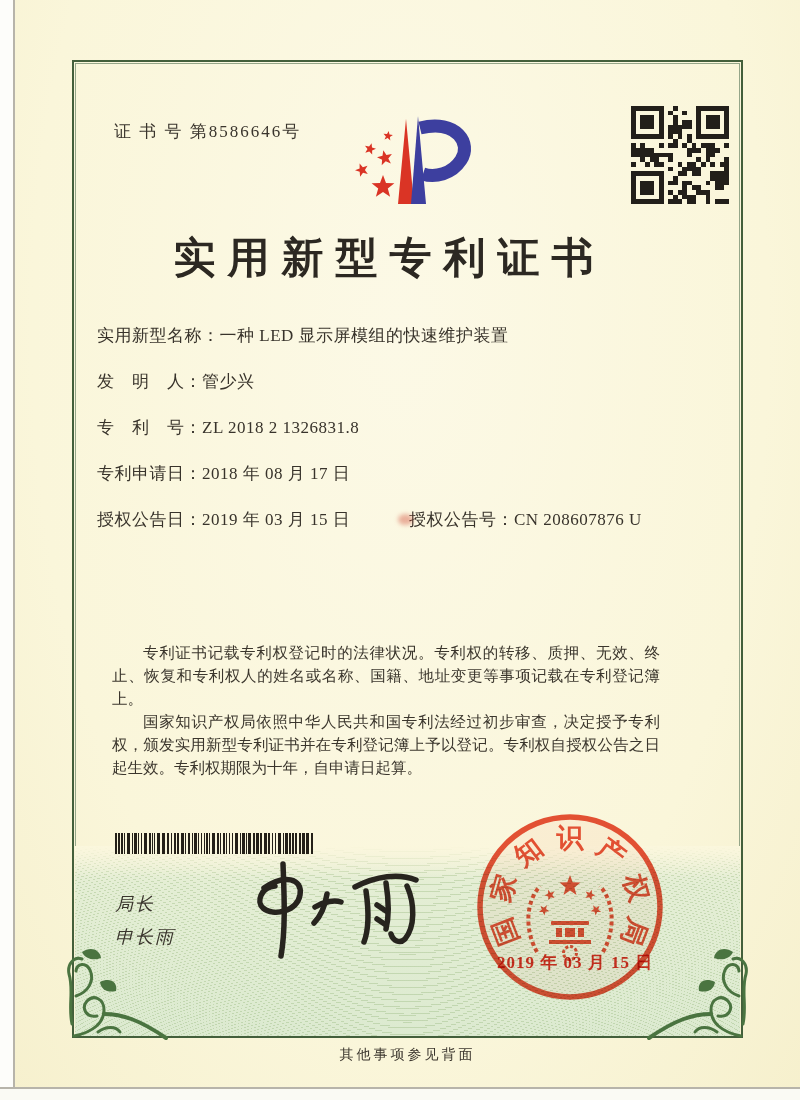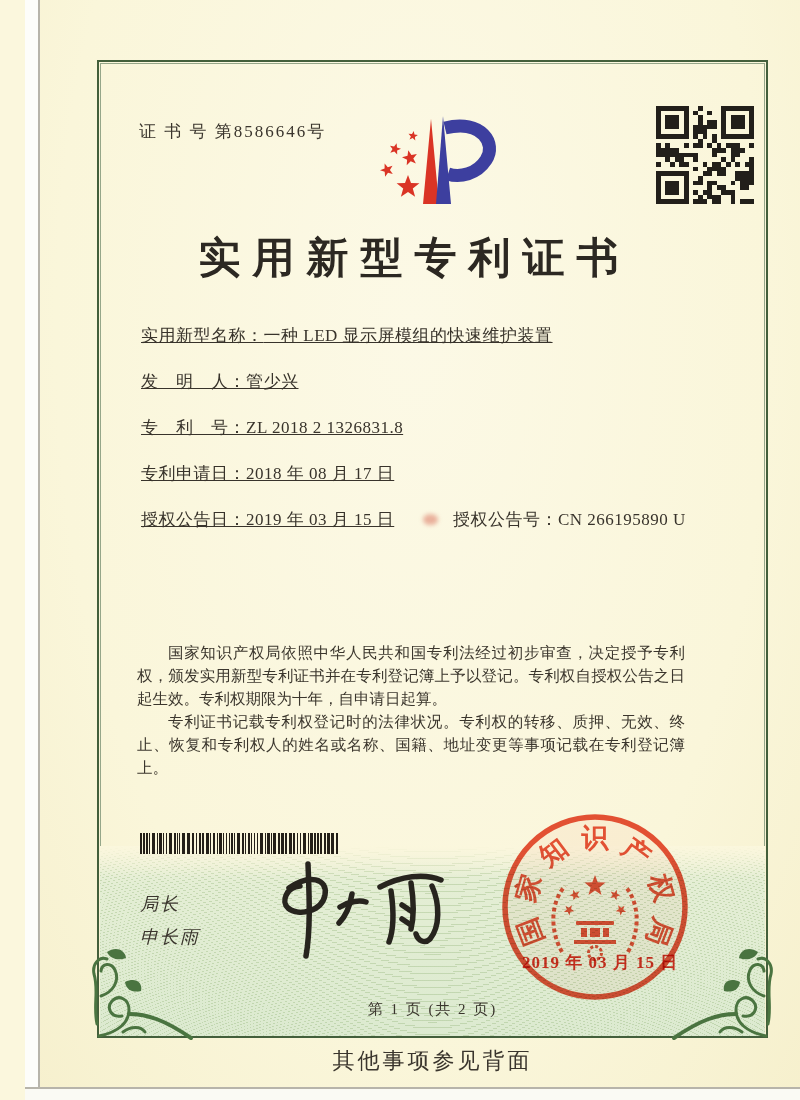--- a/index.html
+++ b/index.html
@@ -1,20 +1,20 @@
 <!DOCTYPE html>
 <html><head>
 <meta charset="utf-8">
 <style>
   html,body{margin:0;padding:0;}
   body{width:800px;height:1100px;position:relative;overflow:hidden;
        font-family:"Liberation Serif", serif;
        background:#fbf7dd;}
   .page{position:absolute;inset:0;
-        background:radial-gradient(ellipse at 50% 30%, #fcf9e6 0%, #faf6da 65%, #f6f0cd 100%);margin-left:25px;}
+        background:radial-gradient(ellipse at 50% 30%, #fcf9e6 0%, #faf6da 65%, #f6f0cd 100%);}
   
   .scan-left{position:absolute;left:0;top:0;width:13px;height:100%;
              background:#fdfdfa;border-right:2px solid #b7b4aa;}
   .scan-bottom{position:absolute;left:0;bottom:0;width:100%;height:11px;
                background:#fafaf4;border-top:2px solid #b7b4aa;}
   
   .frame{position:absolute;left:72px;top:60px;width:671px;height:978px;
          box-sizing:border-box;border:2px solid #435f3b;}
   .frame-inner{position:absolute;inset:1px;border:1px solid #95a689;}
   
@@ -25,42 +25,42 @@
             rgba(0,0,0,0) 1px, rgba(0,0,0,0) 6px),
           linear-gradient(180deg,#f0f1da 0%, #e4eed4 20%, #dcead0 100%);}
   .band::before{content:'';position:absolute;inset:0;
         background:linear-gradient(180deg,#fbf7dd 0%, rgba(251,247,221,0) 16%);}
   .cert-no{position:absolute;left:114px;top:120px;font-size:17px;
            letter-spacing:2px;color:#3a352d;}
   .logo{position:absolute;left:335px;top:103px;width:145px;height:127px;}
   .qr{position:absolute;left:631px;top:106px;width:98px;height:98px;fill:#221f1a;}
   .title{position:absolute;left:72px;top:230px;width:635px;text-align:center;
          font-size:42px;font-weight:bold;color:#2c2822;letter-spacing:12px;}
-  .fields{position:absolute;left:116px;top:324px;width:560px;color:#38332b;text-decoration:underline;}
+  .fields{position:absolute;left:97px;top:324px;width:560px;color:#38332b;}
   .field-row{position:relative;height:46px;font-size:17px;letter-spacing:.5px;
              white-space:nowrap;}
   .grant{position:absolute;left:312px;top:0;}
   .paras{position:absolute;left:112px;top:641px;width:548px;
          font-size:15.5px;line-height:23px;color:#3b362d;text-align:justify;}
   .paras p{margin:0;text-indent:2em;}
   .barcode{position:absolute;left:115px;top:833px;width:200px;height:21px;fill:#242018;}
   .officer{position:absolute;left:115px;top:888px;font-size:18px;color:#3a352d;
            line-height:33px;letter-spacing:2px;font-style:italic;}
   .signature{position:absolute;left:228px;top:856px;width:210px;height:108px;}
   .seal{position:absolute;left:473px;top:810px;width:194px;height:194px;
         mix-blend-mode:multiply;opacity:.95;}
   .seal-char{fill:#e64a30;font-size:27px;font-weight:bold;text-anchor:middle;
              font-family:"Liberation Serif", serif;}
   .seal-date{position:absolute;left:480px;top:951px;width:190px;text-align:center;
              color:#e03425;font-size:17px;font-weight:bold;letter-spacing:1px;
              mix-blend-mode:multiply;}
   .page-num{position:absolute;left:72px;top:1000px;width:671px;text-align:center;
             font-size:15px;color:#3a352d;letter-spacing:2px;}
   .back-note{position:absolute;left:72px;top:1046px;width:671px;text-align:center;
-             font-size:22px;color:#3a352d;letter-spacing:3px;}
+             font-size:14px;color:#3a352d;letter-spacing:3px;}
   .flourish{position:absolute;width:110px;height:100px;}
   .flourish.bl{left:58px;top:944px;}
   .flourish.br{left:647px;top:944px;transform:scaleX(-1);}
   .smudge{position:absolute;left:398px;top:514px;width:15px;height:11px;
           border-radius:50%;background:rgba(205,60,40,.38);filter:blur(2px);}
 </style>
 </head>
 <body>
 
 <div class="page">
@@ -323,30 +323,30 @@
     </div>
     <div class="field-row">
       <span>专　利　号：</span><span>ZL 2018 2 1326831.8</span>
     </div>
     <div class="field-row">
       <span>专利申请日：</span><span>2018 年 08 月 17 日</span>
     </div>
     <div class="field-row">
       <span>授权公告日：</span><span>2019 年 03 月 15 日</span>
       <span class="grant">
-        <span>授权公告号：</span><span>CN 266195890 U</span>
+        <span>授权公告号：</span><span>CN 208607876 U</span>
       </span>
     </div>
   </div>
 
   <div class="smudge"></div>
 
   <div class="paras">
+    <p>专利证书记载专利权登记时的法律状况。专利权的转移、质押、无效、终止、恢复和专利权人的姓名或名称、国籍、地址变更等事项记载在专利登记簿上。</p>
     <p>国家知识产权局依照中华人民共和国专利法经过初步审查，决定授予专利权，颁发实用新型专利证书并在专利登记簿上予以登记。专利权自授权公告之日起生效。专利权期限为十年，自申请日起算。</p>
-    <p>专利证书记载专利权登记时的法律状况。专利权的转移、质押、无效、终止、恢复和专利权人的姓名或名称、国籍、地址变更等事项记载在专利登记簿上。</p>
   </div>
 
   <svg id="barcode-svg" class="barcode" viewBox="0 0 200 21" preserveAspectRatio="none">
       <rect x="0" y="0" width="2" height="21"></rect>
       <rect x="3" y="0" width="2" height="21"></rect>
       <rect x="6" y="0" width="2" height="21"></rect>
       <rect x="9" y="0" width="1" height="21"></rect>
       <rect x="12" y="0" width="3" height="21"></rect>
       <rect x="17" y="0" width="1" height="21"></rect>
       <rect x="19" y="0" width="3" height="21"></rect>
@@ -474,18 +474,17 @@
       <path d="M18,52 C30,48 37,37 32,26 C28,18 19,19 18,27"></path>
       <path d="M46,70 C64,70 82,76 108,94" stroke-width="4"></path>
       <path d="M40,88 C48,82 58,82 62,88"></path>
     </g>
     <g fill="#4a7440">
       <path d="M24,8 C32,2 42,5 43,14 C36,17 27,15 24,8 Z"></path>
       <path d="M42,38 C52,33 60,38 58,47 C50,49 43,46 42,38 Z"></path>
     </g>
   </svg>
 
-  <div class="page-num">第 1 页 (共 2 页)</div>
   <div class="back-note">其他事项参见背面</div>
 
   <div class="scan-left"></div>
   <div class="scan-bottom"></div>
 </div>
 
 </body></html>

